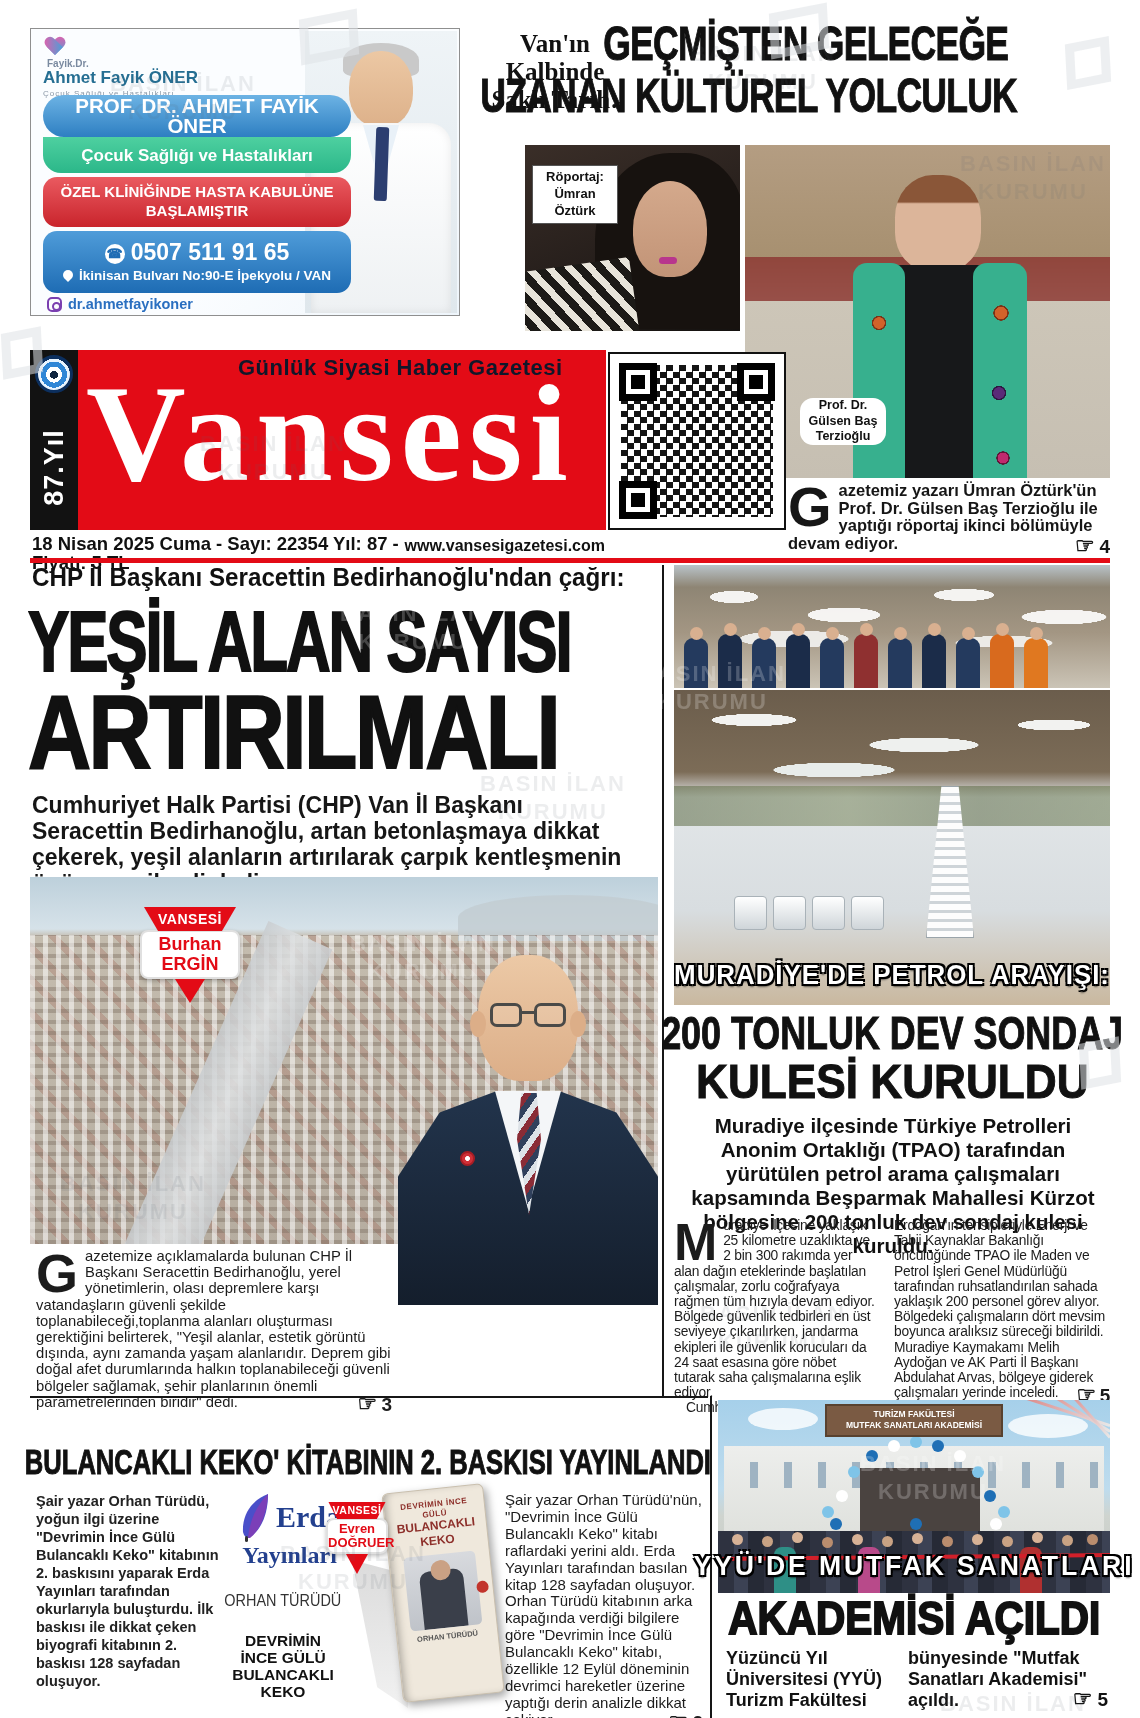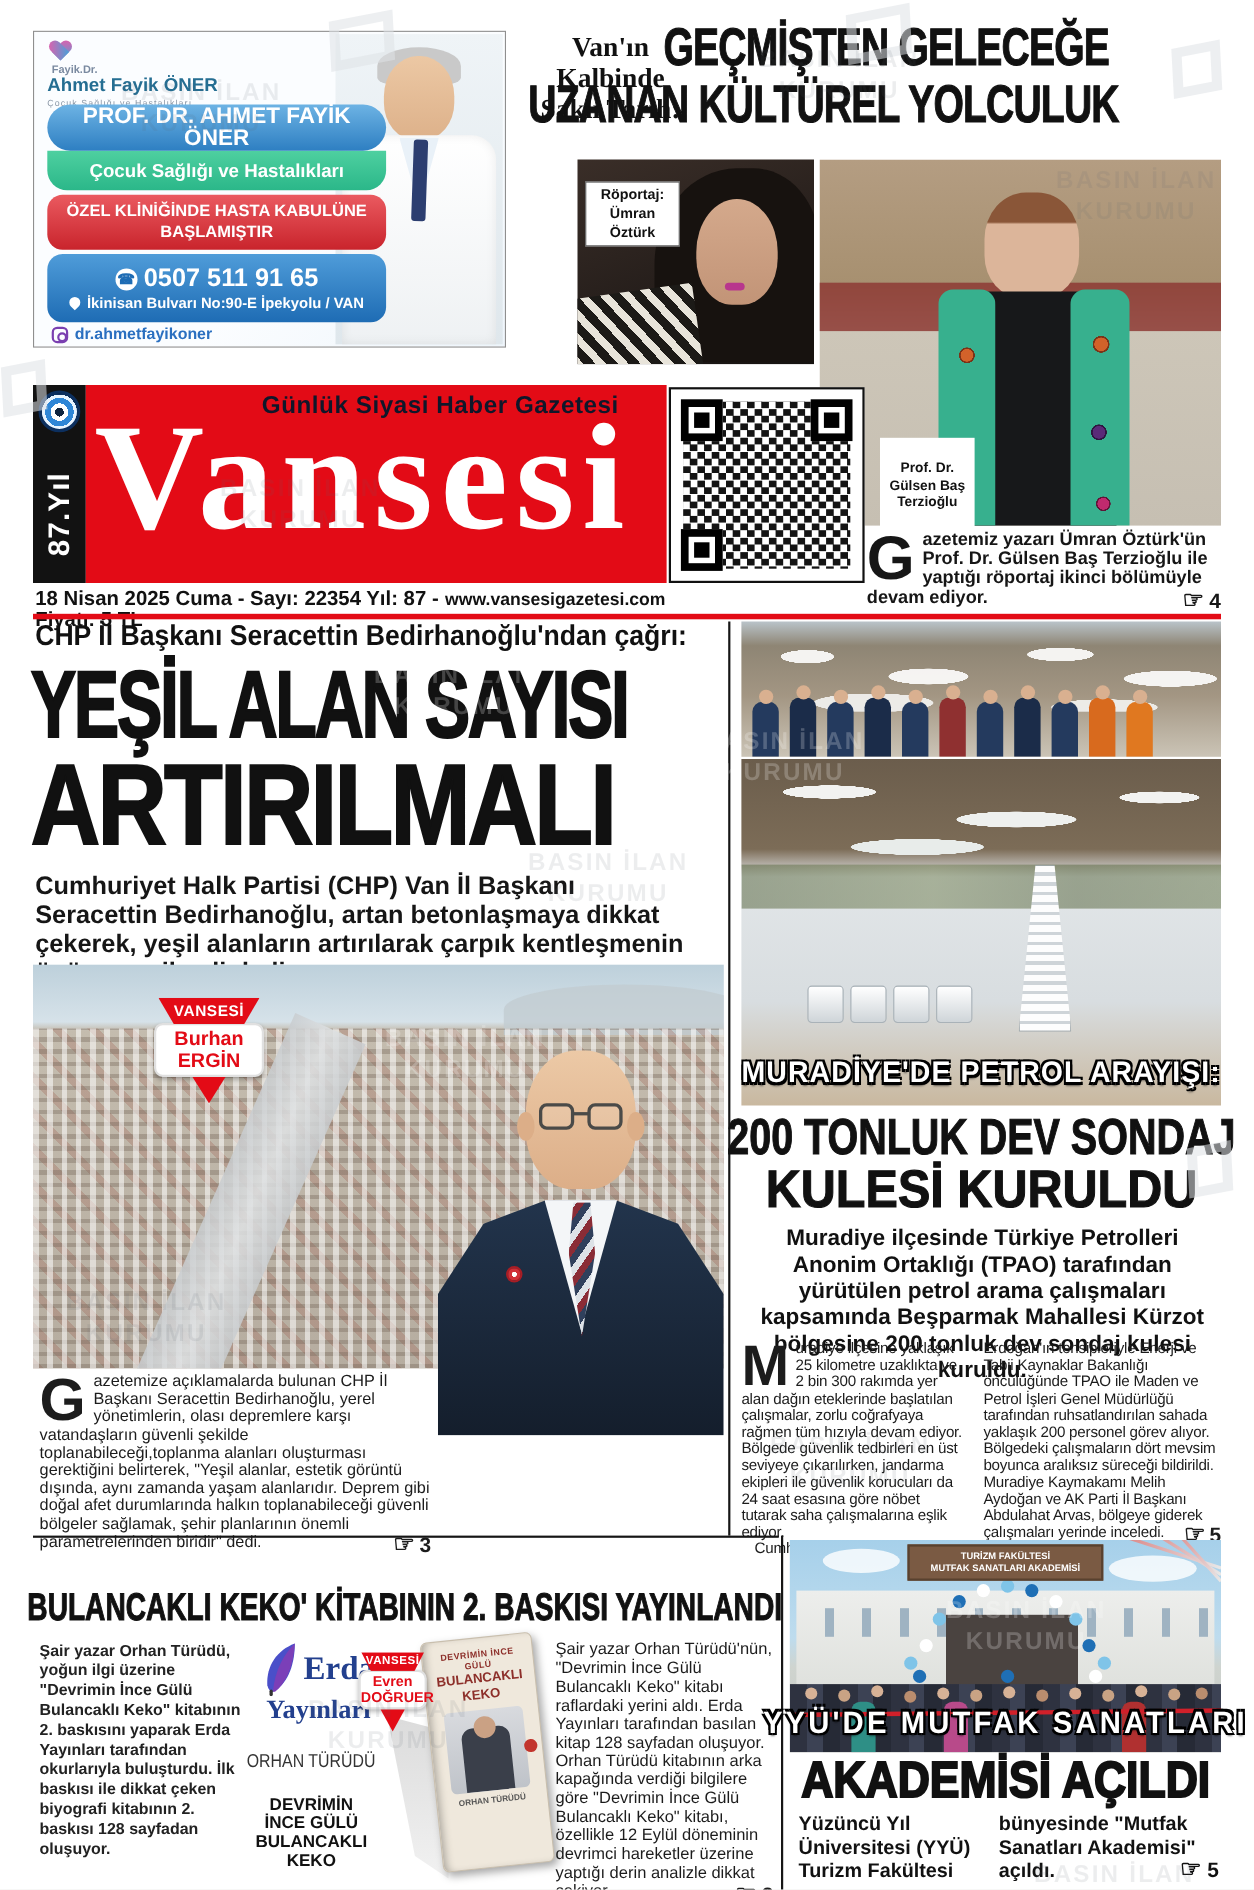--- a/index.html
+++ b/index.html
@@ -53,21 +53,21 @@
   .cu-kick{left:486px;top:30px;width:138px;text-align:center;font:700 25px/1.12 "Liberation Serif",serif;color:#111;}
   .cu-h1{left:600px;top:20px;width:412px;font:700 48px/1 "Liberation Sans",sans-serif;letter-spacing:-1px;}
   .cu-h2{left:486px;top:72px;width:526px;font:700 48px/1 "Liberation Sans",sans-serif;letter-spacing:-1px;}
   .cu-p1{left:525px;top:145px;width:215px;height:186px;background:linear-gradient(160deg,#3a2e28,#241d1a 60%,#151210);overflow:hidden;}
   .cu-p1 .hair{position:absolute;left:70px;top:8px;width:150px;height:176px;background:#17120f;border-radius:50% 40% 0 0;}
   .cu-p1 .face{position:absolute;left:108px;top:36px;width:74px;height:96px;background:linear-gradient(180deg,#d4a98c,#c29477);border-radius:50% 50% 44% 44%;}
   .cu-p1 .lips{position:absolute;left:134px;top:112px;width:18px;height:7px;background:#b8368d;border-radius:4px;}
   .cu-p1 .scarf{position:absolute;left:-10px;top:120px;width:120px;height:80px;background:repeating-linear-gradient(55deg,#e8e4da 0 7px,#1c1a17 7px 15px);transform:rotate(-8deg);}
   .cu-cap1{left:532px;top:165px;width:86px;background:#fff;border:1px solid #555;font:700 13px/1.3 "Liberation Sans",sans-serif;text-align:center;padding:3px 2px;}
   
-  .cu-cap2{left:800px;top:398px;width:86px;background:#fff;font:700 12.5px/1.25 "Liberation Sans",sans-serif;text-align:center;padding:20px 2px;z-index:4;}
+  .cu-cap2{left:800px;top:398px;width:86px;background:#fff;font:700 12.5px/1.25 "Liberation Sans",sans-serif;text-align:center;padding:0 2px;z-index:4;border-radius:13px;}
   .cu-teaser{left:788px;top:482px;width:322px;font:700 16.5px/17.5px "Liberation Sans",sans-serif;color:#161616;}
   .cu-teaser .dc{float:left;font:700 56px/46px "Liberation Sans",sans-serif;margin:2px 7px 0 0;}
   
   .m-strip{left:30px;top:350px;width:48px;height:180px;background:#121212;}
   .m-eye{left:35px;top:355px;width:38px;height:38px;border-radius:50%;border:3px solid #0c2f5e;
          background:radial-gradient(circle at 50% 52%,#10253f 0 4px,#ffffff 4px 8px,#2f86d6 8px 13px,#e8f4ff 13px 16px,#0c2f5e 16px);}
   .m-year{left:30px;top:408px;width:48px;height:118px;display:flex;align-items:center;justify-content:center;}
   .m-year span{display:inline-block;transform:rotate(-90deg);font:700 27px/1 "Liberation Sans",sans-serif;color:#fff;letter-spacing:1px;white-space:nowrap;}
   .m-red{left:78px;top:350px;width:528px;height:180px;background:#e30b16;overflow:hidden;}
   .m-tag{position:absolute;left:160px;top:7px;font:700 22px/1 "Liberation Sans",sans-serif;color:#0f172a;letter-spacing:.5px;}

